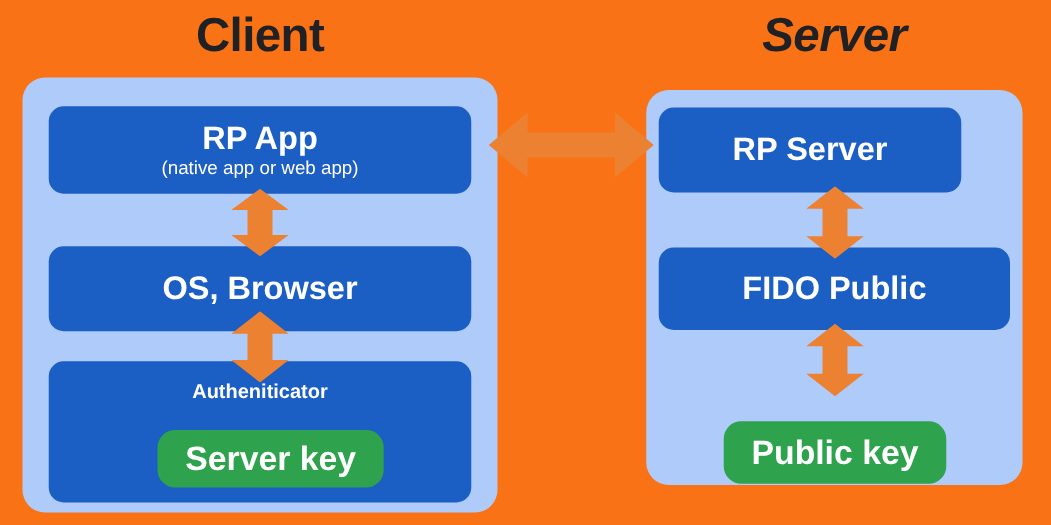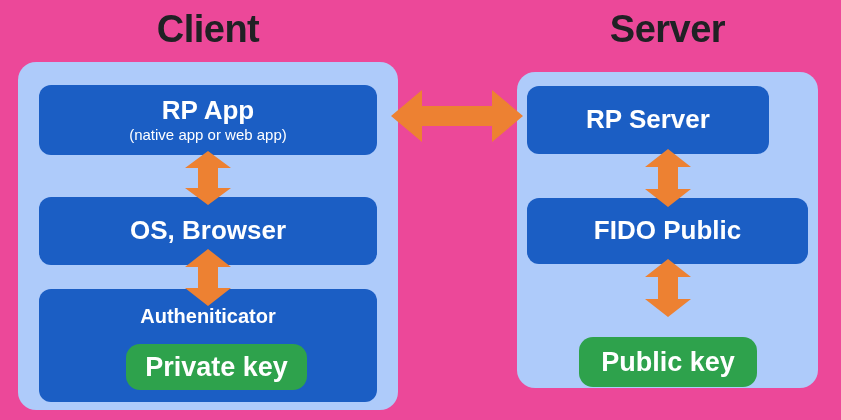--- a/index.html
+++ b/index.html
@@ -9,34 +9,34 @@
     --arrow:#ED8132;
     --title-color:#202124;
     --box-text:#FFFFFF;
   }
   *{margin:0;padding:0;box-sizing:border-box;}
   html,body{background:#ffffff;}
   body{font-family:"Liberation Sans","DejaVu Sans",sans-serif;}
   .stage{
     position:relative;
     width:841px;height:420px;
-    background:#ec4899;
+    background:#f97316;
     overflow:hidden;
   }
   .section-title{
     position:absolute;
     top:8px;
     font-size:38px;
     font-weight:700;
     letter-spacing:-0.5px;
     color:var(--title-color);
     text-align:center;
   }
   .title-client{left:18px;width:380px;}
-  .title-server{left:517px;width:301px;}
+  .title-server{left:517px;width:301px;font-style:italic;}
   .container{
     position:absolute;
     background:var(--container-bg);
     border-radius:18px;
   }
   .client-container{left:18px;top:62px;width:380px;height:348px;}
   .server-container{left:517px;top:72px;width:301px;height:316px;}
   .box{
     position:absolute;
     background:var(--box-bg);
@@ -47,21 +47,21 @@
     align-items:center;
     justify-content:center;
     text-align:center;
   }
   .box-rp-app{left:39px;top:85px;width:338px;height:70px;}
   .box-os-browser{left:39px;top:197px;width:338px;height:68px;}
   .box-authenticator{left:39px;top:289px;width:338px;height:113px;justify-content:flex-start;padding-top:15px;}
   .box-rp-server{left:527px;top:86px;width:242px;height:68px;}
   .box-fido-server{left:527px;top:198px;width:281px;height:66px;}
   .label-lg{font-size:26px;font-weight:700;line-height:1.15;}
-  .label-md{font-size:20px;font-weight:700;line-height:1.2;}
+  .label-md{font-size:16px;font-weight:700;line-height:1.2;}
   .label-sub{font-size:15px;font-weight:400;line-height:1.25;}
   .key-box{
     position:absolute;
     background:var(--key-bg);
     border-radius:14px;
     color:var(--box-text);
     display:flex;
     align-items:center;
     justify-content:center;
     font-size:27px;
@@ -97,21 +97,21 @@
   <div class="box box-rp-app">
     <div class="label-lg">RP App</div>
     <div class="label-sub">(native app or web app)</div>
   </div>
 
   <div class="box box-authenticator">
     <div class="label-md">Autheniticator</div>
   </div>
 
   <div class="key-box key-private">
-    <span>Private key</span>
+    <span>Server key</span>
   </div>
 
   <div class="box box-rp-server">
     <div class="label-lg">RP Server</div>
   </div>
 
   <div class="box box-fido-server">
     <div class="label-lg">FIDO Public</div>
   </div>
 

